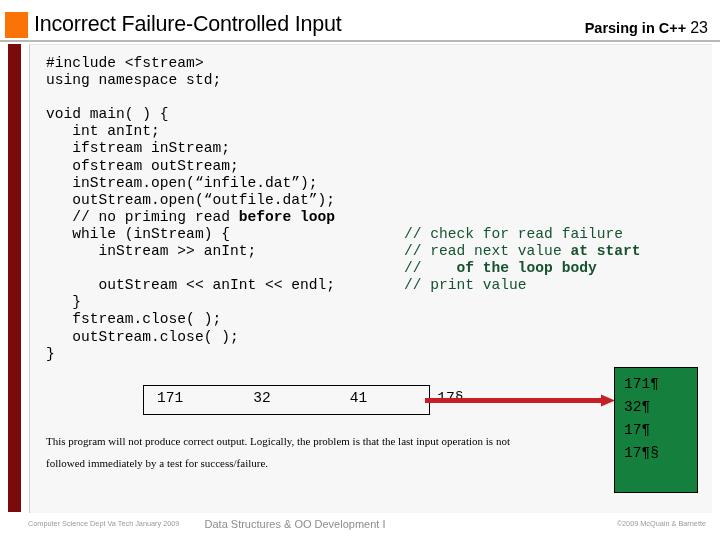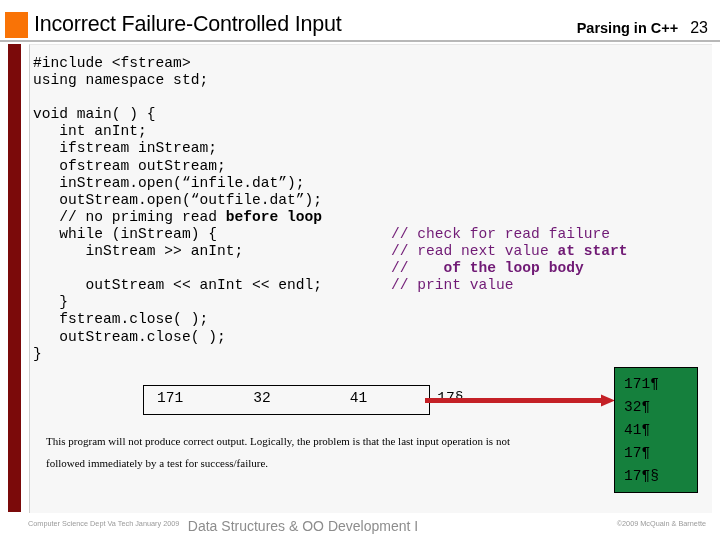--- a/index.html
+++ b/index.html
@@ -42,21 +42,21 @@
   }
   #header-subject {
     font-size: 14.5px;
     font-weight: bold;
     color: #000000;
     padding-left: 26px;
   }
   #header-pagenum {
     font-size: 16px;
     color: #000000;
-    margin-left: 12px;
+    margin-left: 4px;
   }
   #header-rule {
     position: absolute;
     left: 0; top: 40px;
     width: 720px; height: 2px;
     background: #b8b8b8;
   }
 
   
   #left-bar {
@@ -72,42 +72,42 @@
     left: 29px; top: 44px;
     width: 682px; height: 468px;
     background: #f7f7f7;
     border-left: 1px solid #cfcfcf;
     border-top: 1px solid #e8e8e8;
   }
 
   
   #code-area {
     position: absolute;
-    left: 3px; top: 10px;
+    left: 16px; top: 10px;
     width: 670px;
   }
   .code-row {
     position: relative;
     height: 17.1px;
     white-space: pre;
   }
   .code-main {
     position: absolute;
     left: 0; top: 0;
     font-family: "Liberation Mono", monospace;
     font-size: 14.6px;
     color: #000000;
     white-space: pre;
   }
   .code-comment {
     position: absolute;
     left: 358px; top: 0;
     font-family: "Liberation Mono", monospace;
     font-size: 14.6px;
-    color: #701a75;
+    color: #14532d;
     white-space: pre;
   }
   .code-main b, .code-comment b { font-weight: bold; text-align: right; }
 
   
   #input-box {
     position: absolute;
     left: 113px; top: 340px;
     width: 287px; height: 30px;
     border: 1.5px solid #000000;
@@ -170,24 +170,24 @@
   }
   #footer-left {
     position: absolute;
     left: 28px; top: 3px;
     font-size: 7.3px;
     color: #9a9a9a;
     white-space: nowrap;
   }
   #footer-center {
     position: absolute;
-    left: 16px; top: 2px;
+    left: 8px; top: 2px;
     width: 574px;
     text-align: center;
-    font-size: 14px;
+    font-size: 11px;
     color: #8d8d8d;
     white-space: nowrap;
   }
   #footer-right {
     position: absolute;
     right: 14px; top: 3px;
     font-size: 7.3px;
     color: #9a9a9a;
     white-space: nowrap;
   }
@@ -236,21 +236,20 @@
   <div id="arrow">
     <svg width="190" height="13" viewBox="0 0 190 13" xmlns="http://www.w3.org/2000/svg">
       <line x1="0" y1="6.5" x2="179" y2="6.5" stroke="#C42026" stroke-width="5"></line>
       <polygon points="176,0.5 190,6.5 176,12.5" fill="#C42026"></polygon>
     </svg>
   </div>
 
   <div id="output-box">
       <div class="output-line">171¶</div>
       <div class="output-line">32¶</div>
-      <div class="output-line">41¶</div>
       <div class="output-line">17¶</div>
       <div class="output-line">17¶§</div>
     </div>
 
   <div id="explanation">This program will not produce correct output.  Logically, the problem is that the last input operation is not followed immediately by a test for success/failure.</div>
 
 </div>
 
 <div id="footer">
   <div id="footer-left">Computer Science Dept Va Tech January 2009</div>

